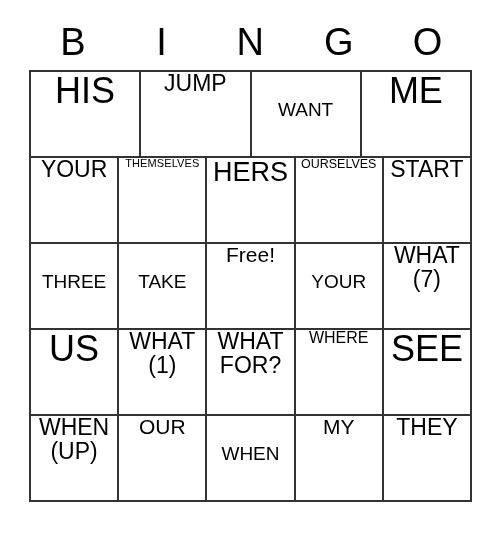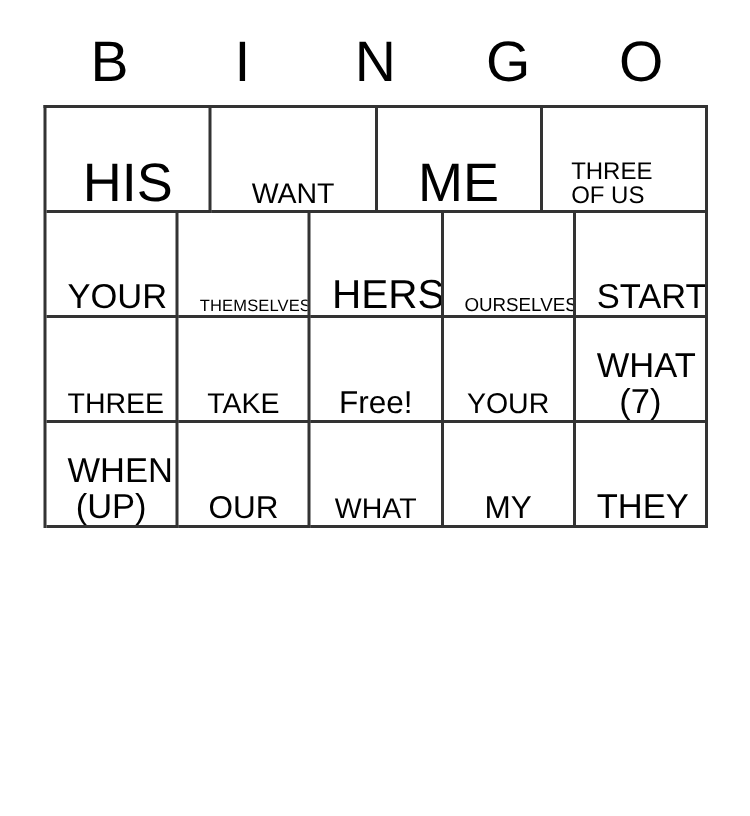--- a/index.html
+++ b/index.html
@@ -47,29 +47,29 @@
     border-top: 2px solid #333333;
     box-sizing: border-box;
   }
   .grid-row {
     display: flex;
     width: 100%;
   }
   .cell {
     flex: 1 1 0;
     width: 88.2px;
-    height: 70px;
+    height: 86px;
     box-sizing: border-box;
     border-right: 2px solid #333333;
     border-bottom: 2px solid #333333;
     display: flex;
-    align-items: flex-end;
+    align-items: flex-start;
     justify-content: center;
     text-align: center;
-    padding: 0 14px;
+    padding: 0 0;
     overflow: hidden;
   }
   .cell-text {
     display: block;
     width: 100%;
     line-height: 1.04;
     word-break: normal;
   }
 
   
@@ -96,27 +96,27 @@
     <div class="header-cell">G</div>
     <div class="header-cell">O</div>
   </div>
 
   <div class="grid" id="bingo-grid">
       <div class="grid-row">
         <div class="cell">
           <span class="cell-text sz-huge">HIS</span>
         </div>
         <div class="cell">
+          <span class="cell-text sz-l">JUMP</span>
+        </div>
+        <div class="cell">
           <span class="cell-text sz-ml">WANT</span>
         </div>
         <div class="cell">
           <span class="cell-text sz-huge">ME</span>
-        </div>
-        <div class="cell">
-          <span class="cell-text sz-m align-left">THREE OF US</span>
         </div>
       </div>
       <div class="grid-row">
         <div class="cell">
           <span class="cell-text sz-l">YOUR</span>
         </div>
         <div class="cell">
           <span class="cell-text sz-xs">THEMSELVES</span>
         </div>
         <div class="cell">
@@ -141,27 +141,44 @@
         </div>
         <div class="cell">
           <span class="cell-text sz-ml">YOUR</span>
         </div>
         <div class="cell">
           <span class="cell-text sz-l">WHAT (7)</span>
         </div>
       </div>
       <div class="grid-row">
         <div class="cell">
+          <span class="cell-text sz-huge">US</span>
+        </div>
+        <div class="cell">
+          <span class="cell-text sz-l">WHAT (1)</span>
+        </div>
+        <div class="cell">
+          <span class="cell-text sz-l">WHAT FOR?</span>
+        </div>
+        <div class="cell">
+          <span class="cell-text sz-m">WHERE</span>
+        </div>
+        <div class="cell">
+          <span class="cell-text sz-huge">SEE</span>
+        </div>
+      </div>
+      <div class="grid-row">
+        <div class="cell">
           <span class="cell-text sz-l">WHEN (UP)</span>
         </div>
         <div class="cell">
           <span class="cell-text sz-xxl">OUR</span>
         </div>
         <div class="cell">
-          <span class="cell-text sz-ml">WHAT</span>
+          <span class="cell-text sz-ml">WHEN</span>
         </div>
         <div class="cell">
           <span class="cell-text sz-xxl">MY</span>
         </div>
         <div class="cell">
           <span class="cell-text sz-l">THEY</span>
         </div>
       </div>
     </div>
 

